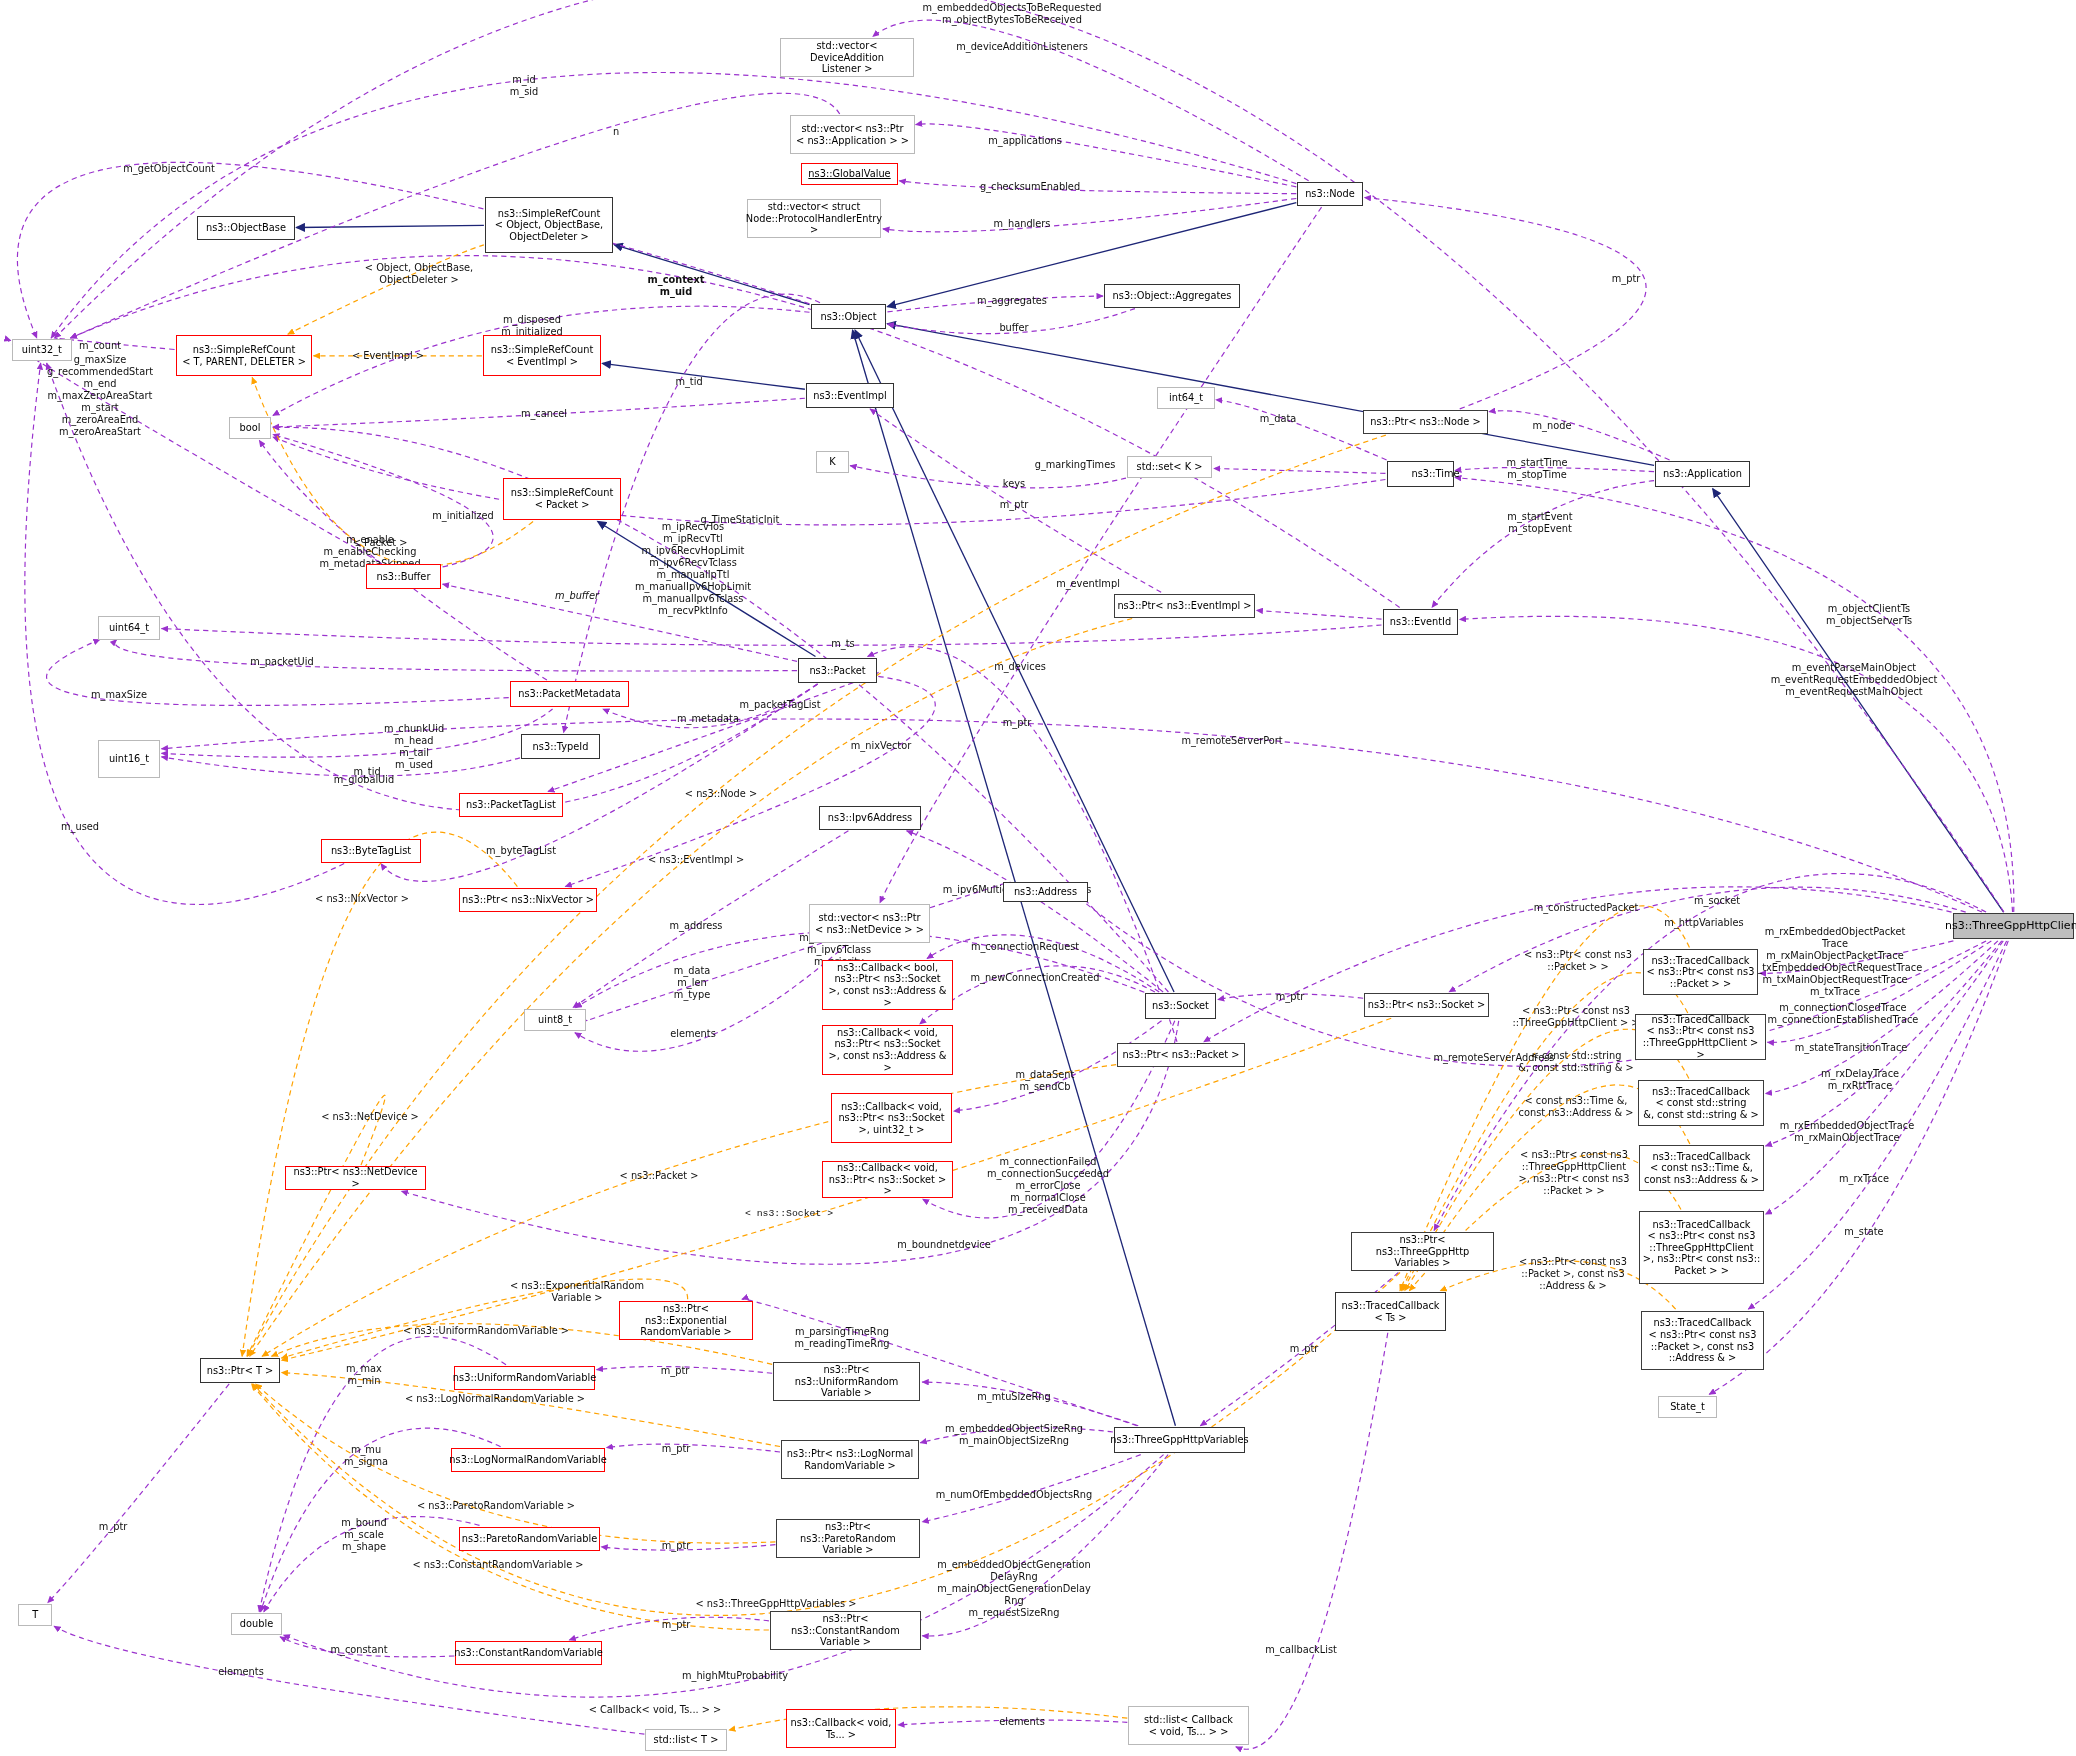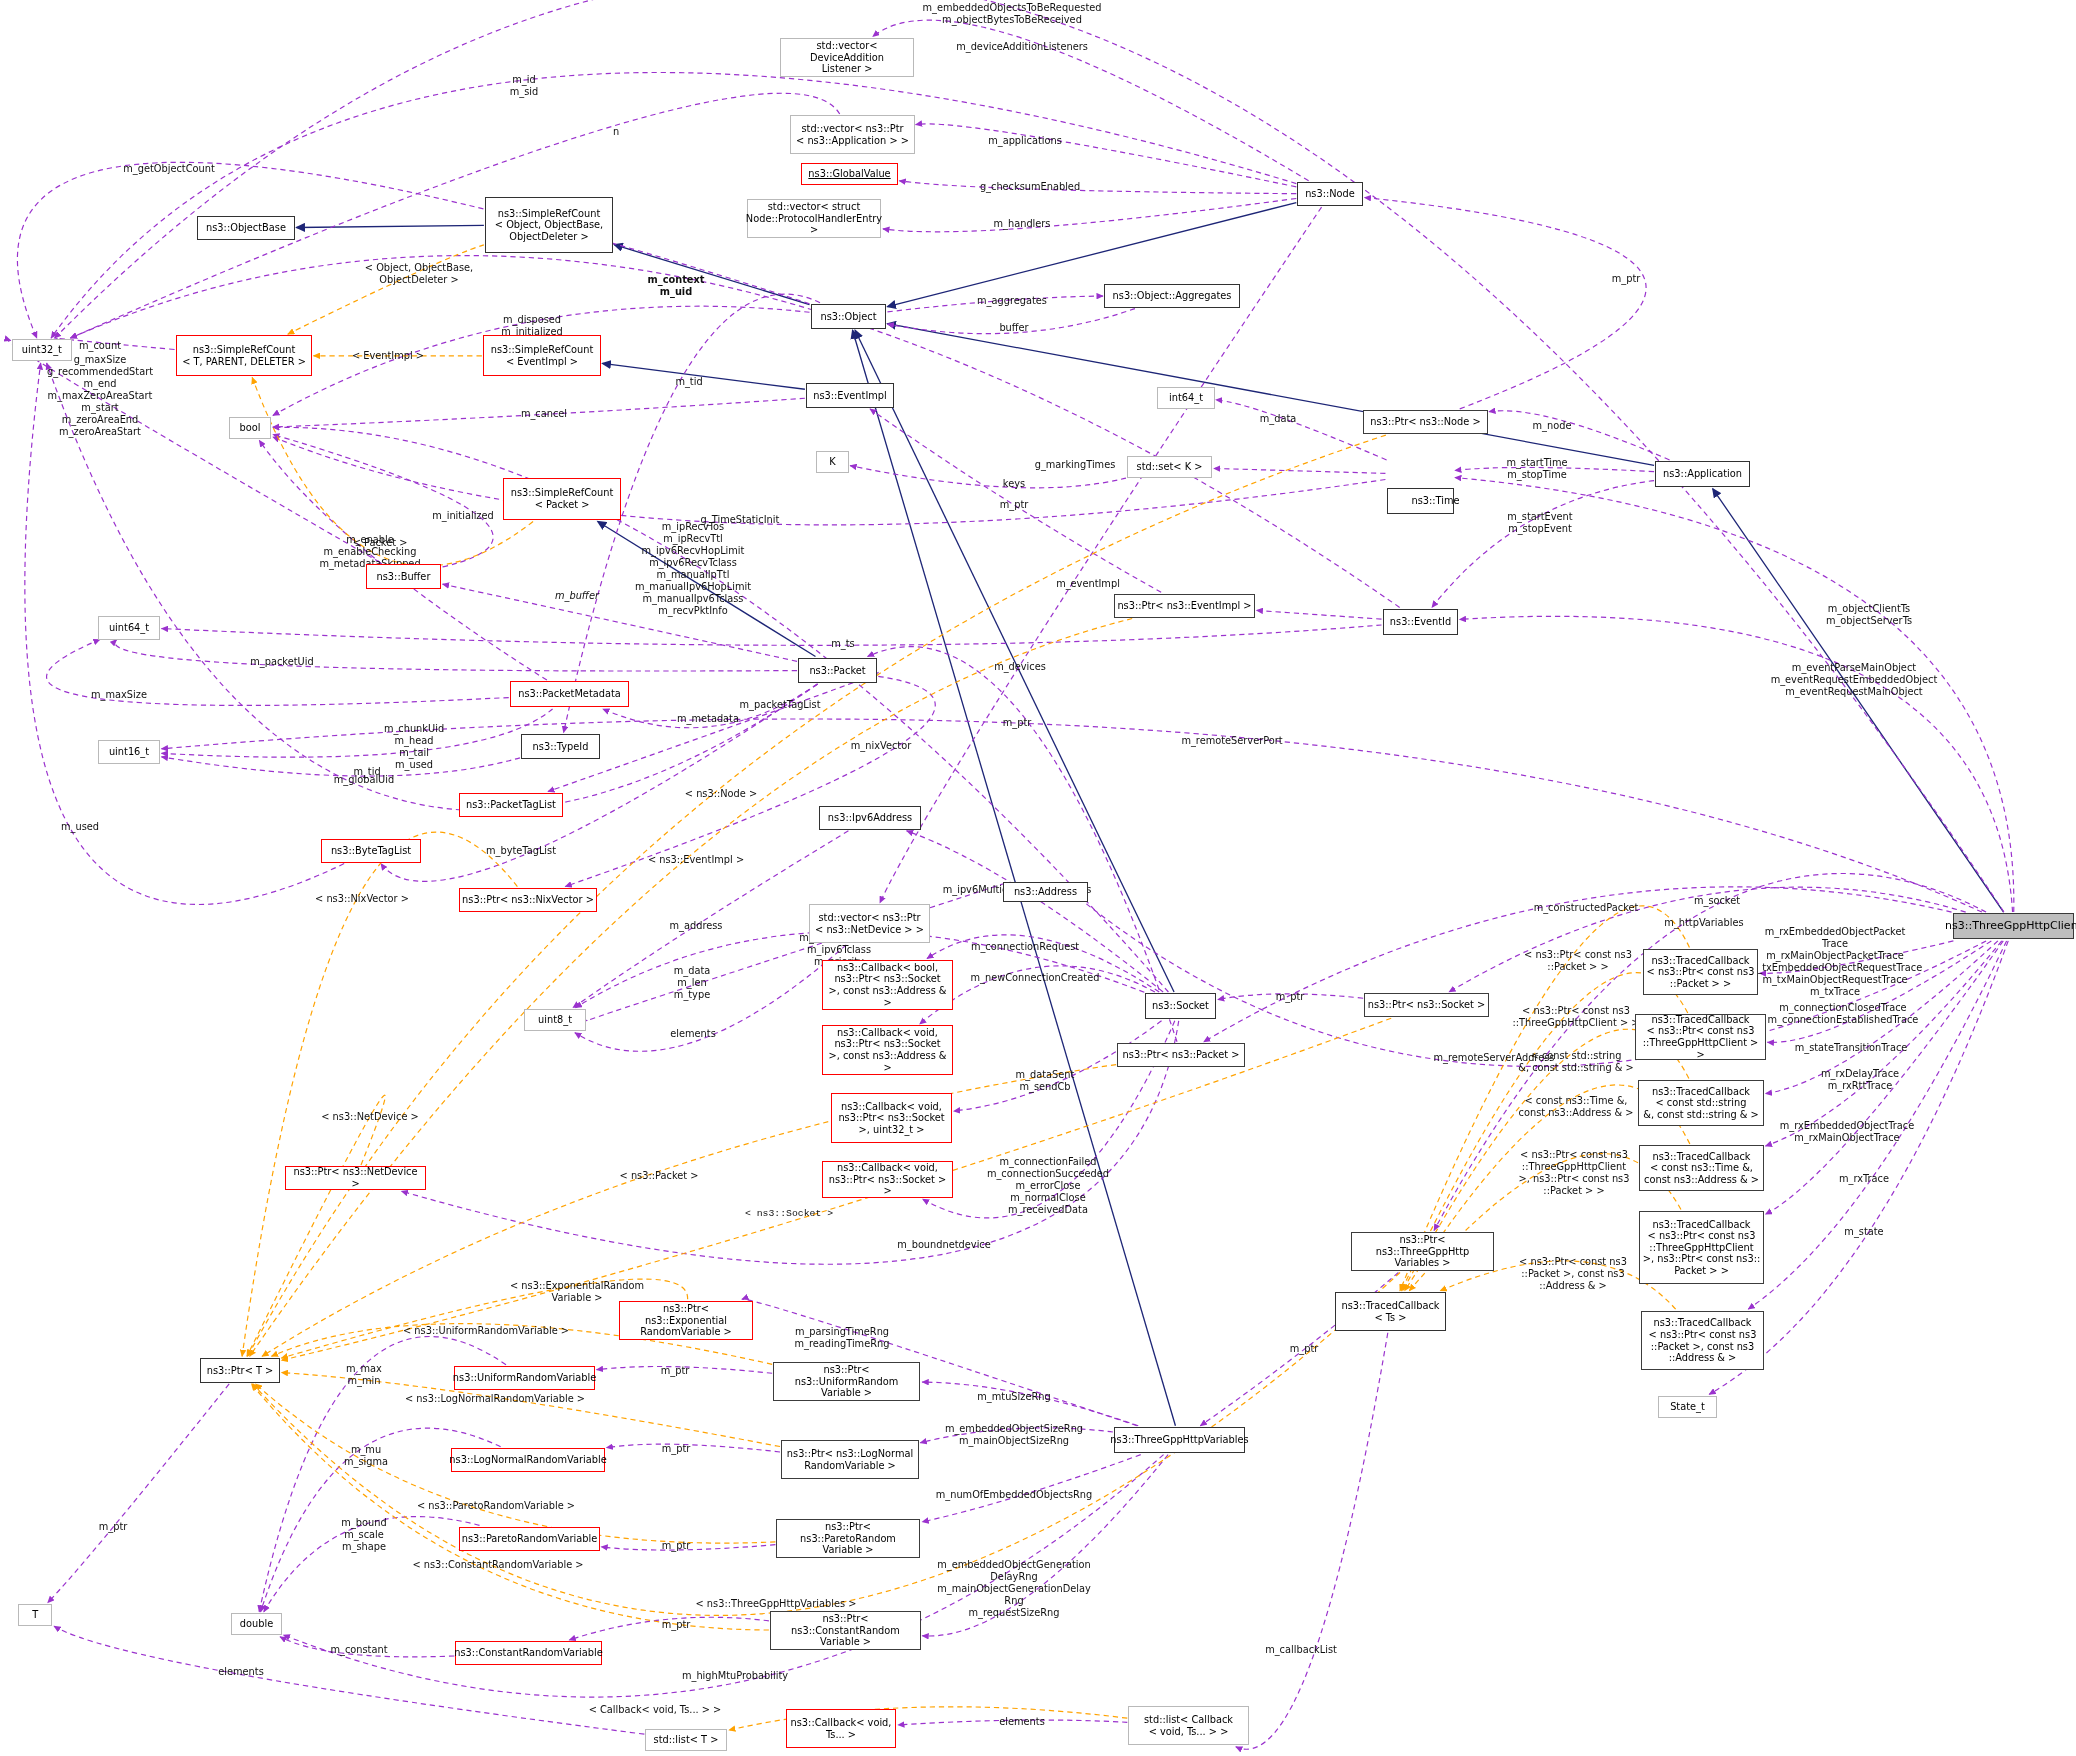--- a/index.html
+++ b/index.html
@@ -351,35 +351,35 @@
       <div class="gnode plain" style="left: 11.8px; top: 339px; width: 60px; height: 22px;">uint32_t</div>
       <div class="gnode red" style="left: 176px; top: 335px; width: 136px; height: 41px;">ns3::SimpleRefCount
 &lt; T, PARENT, DELETER &gt;</div>
       <div class="gnode red" style="left: 483px; top: 335px; width: 118px; height: 41px;">ns3::SimpleRefCount
 &lt; EventImpl &gt;</div>
       <div class="gnode bold" style="left: 811px; top: 304px; width: 75px; height: 25px;">ns3::Object</div>
       <div class="gnode bold" style="left: 1104px; top: 284px; width: 136px; height: 23.6px;">ns3::Object::Aggregates</div>
       <div class="gnode bold" style="left: 806px; top: 383px; width: 88px; height: 25px;">ns3::EventImpl</div>
       <div class="gnode plain" style="left: 1157px; top: 387px; width: 58px; height: 22px;">int64_t</div>
       <div class="gnode black" style="left: 1363px; top: 410px; width: 125px; height: 23.6px;">ns3::Ptr&lt; ns3::Node &gt;</div>
-      <div class="gnode bold" style="left: 1387px; top: 488px; width: 67px; height: 26px; padding-left: 32px;">ns3::Time</div>
+      <div class="gnode bold" style="left: 1387px; top: 461px; width: 67px; height: 26px; padding-left: 32px;">ns3::Time</div>
       <div class="gnode bold" style="left: 1655px; top: 461px; width: 95px; height: 26px;">ns3::Application</div>
       <div class="gnode plain" style="left: 229px; top: 417px; width: 42px; height: 22px;">bool</div>
       <div class="gnode plain" style="left: 816px; top: 451px; width: 33px; height: 22px;">K</div>
       <div class="gnode plain" style="left: 1127px; top: 456px; width: 85px; height: 22px;">std::set&lt; K &gt;</div>
       <div class="gnode red" style="left: 503px; top: 478px; width: 118px; height: 42px;">ns3::SimpleRefCount
 &lt; Packet &gt;</div>
       <div class="gnode red" style="left: 366px; top: 564px; width: 75px; height: 25px;">ns3::Buffer</div>
       <div class="gnode black" style="left: 1114px; top: 594px; width: 141px; height: 23.6px;">ns3::Ptr&lt; ns3::EventImpl &gt;</div>
       <div class="gnode bold" style="left: 1383px; top: 609px; width: 75px; height: 26px;">ns3::EventId</div>
       <div class="gnode plain" style="left: 98px; top: 616px; width: 62px; height: 24px;">uint64_t</div>
       <div class="gnode bold" style="left: 798px; top: 658px; width: 79px; height: 25px;">ns3::Packet</div>
       <div class="gnode red" style="left: 510px; top: 681px; width: 119px; height: 26px;">ns3::PacketMetadata</div>
       <div class="gnode bold" style="left: 521px; top: 734px; width: 79px; height: 25px;">ns3::TypeId</div>
-      <div class="gnode plain" style="left: 98px; top: 740px; width: 62px; height: 24px;">uint16_t</div>
+      <div class="gnode plain" style="left: 98px; top: 740px; width: 62px; height: 38px;">uint16_t</div>
       <div class="gnode red" style="left: 459px; top: 793px; width: 104px; height: 23.6px;">ns3::PacketTagList</div>
       <div class="gnode red" style="left: 321px; top: 839px; width: 100px; height: 23.6px;">ns3::ByteTagList</div>
       <div class="gnode red" style="left: 459px; top: 888px; width: 138px; height: 23.6px;">ns3::Ptr&lt; ns3::NixVector &gt;</div>
       <div class="gnode bold" style="left: 819px; top: 806px; width: 102px; height: 23.6px;">ns3::Ipv6Address</div>
       <div class="gnode bold" style="left: 1003px; top: 858px; width: 85px; height: 20px; margin-top: 24px;">ns3::Address</div>
       <div class="gnode plain" style="left: 809px; top: 904px; width: 121px; height: 39px;">std::vector&lt; ns3::Ptr
 &lt; ns3::NetDevice &gt; &gt;</div>
       <div class="gnode plain" style="left: 524px; top: 1009px; width: 62px; height: 22px;">uint8_t</div>
       <div class="gnode bold" style="left: 1145px; top: 993px; width: 71px; height: 26px;">ns3::Socket</div>
       <div class="gnode black" style="left: 1364px; top: 993px; width: 125px; height: 23.6px;">ns3::Ptr&lt; ns3::Socket &gt;</div>

